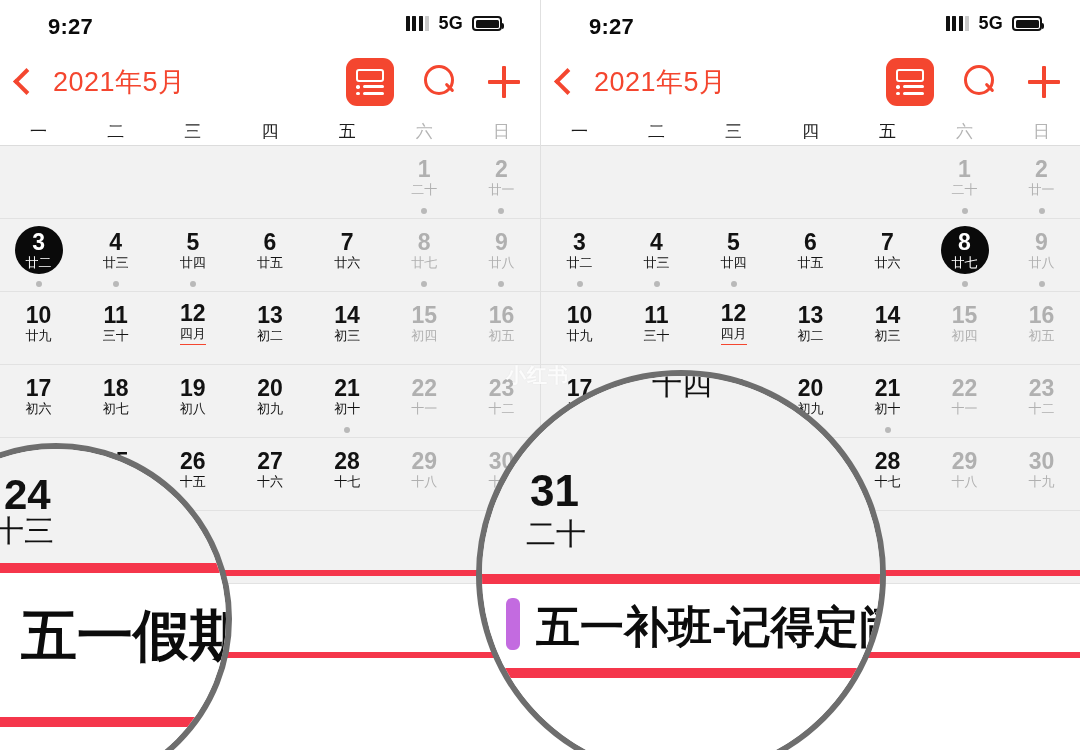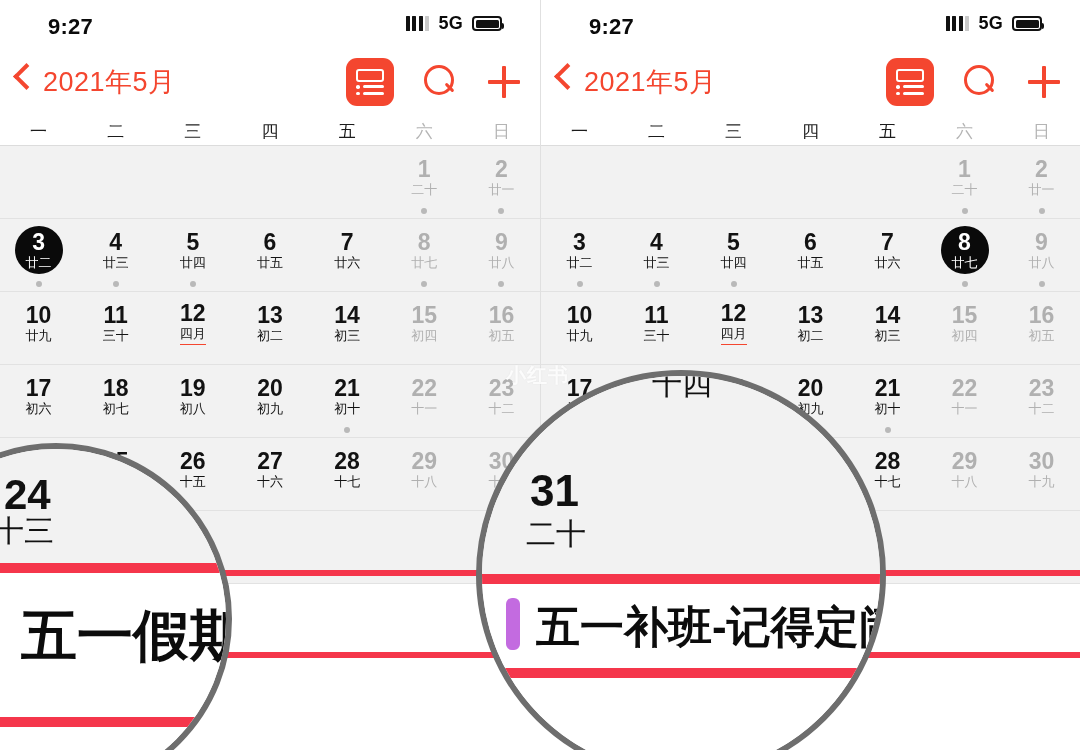--- a/index.html
+++ b/index.html
@@ -49,21 +49,21 @@
     content:""; position:absolute; right:-4px; top:4.5px;
     width:2.5px; height:6px; background:#111; border-radius:0 2px 2px 0;
   }
 
   
   .navbar{
     position:relative; height:72px; width:100%;
     display:flex; align-items:center; background:#fff;
   }
   .nav-back{
-    display:flex; gap:14px;
+    display:flex; align-items:center; gap:24px;
     margin-left:14px; cursor:pointer;
   }
   .chev{
     width:15px; height:26px; position:relative; flex:0 0 auto;
   }
   .chev:before{
     content:""; position:absolute; left:3px; top:3px;
     width:15px; height:15px;
     border-left:4px solid #f4462f; border-bottom:4px solid #f4462f;
     transform:rotate(45deg);

